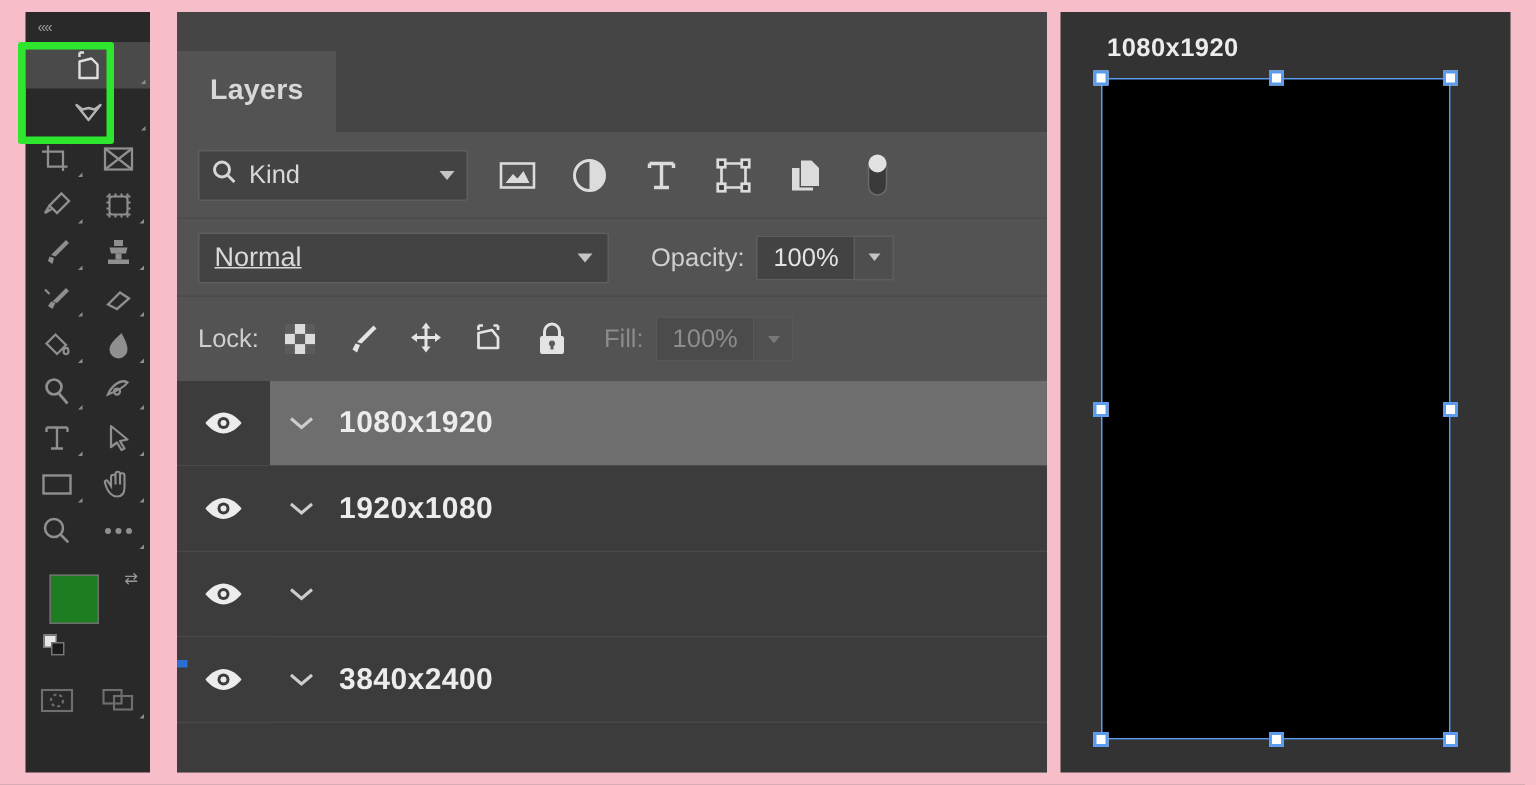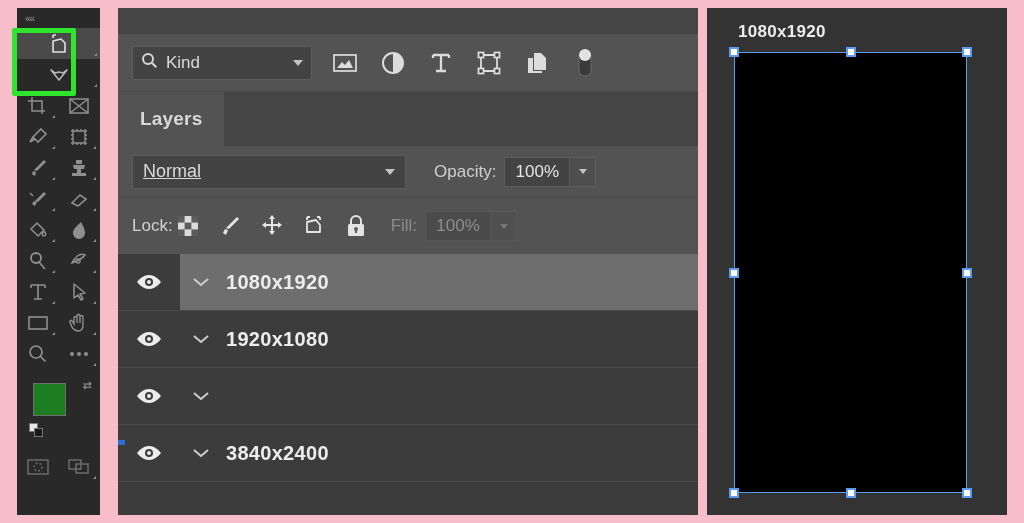--- a/index.html
+++ b/index.html
@@ -175,21 +175,21 @@
     background: #4e4e4e; border:1px solid #5e5e5e; border-left:none;
     display:flex; align-items:center; justify-content:center;
   }
 
   #lock-row {
     height: 56px; background: #535353;
     display: flex; align-items: center;
     padding: 0 14px;
     flex: 0 0 auto;
   }
-  .lock-label { color:#d0d0d0; font-size:17px; margin-right:2px; }
+  .lock-label { color:#d0d0d0; font-size:17px; margin-right:14px; }
   .lock-btns { display:flex; align-items:center; gap:16px; }
   .lk { width:26px; height:26px; display:flex; align-items:center; justify-content:center; }
   .fill-label { color:#8b8b8b; font-size:17px; margin-left:22px; }
   #fill-field {
     margin-left: 8px;
     width: 66px; height: 30px;
     background: #4b4b4b; border: 1px solid #585858;
     display:flex; align-items:center; justify-content:center;
     color:#8d8d8d; font-size:17px;
   }
@@ -536,20 +536,25 @@
       </div>
     </div>
   </div>
 
   <div id="tool-highlight"></div>
 
   <div id="layers-panel">
 
     <div id="panel-topbar"></div>
 
+    <div id="tabbar">
+      <div class="tab">Layers</div>
+      <div class="tab-rest"></div>
+    </div>
+
     <div id="filter-row">
       <div id="kind-select">
         <span>
           <svg width="17" height="17" viewBox="0 0 17 17">
               <g fill="none" stroke="#d6d6d6" stroke-width="2">
             <circle cx="7" cy="7" r="5"></circle>
                 <path d="M10.8 10.8l4.5 4.5"></path>
               </g>
             </svg>
         </span>
@@ -598,25 +603,20 @@
               </g>
             </svg>
         </div>
         <div class="fi">
           <svg width="20" height="34" viewBox="0 0 20 34">
             <rect x="4" y="4" width="12" height="26" rx="6" fill="#3a3a3a" stroke="#6a6a6a" stroke-width="1"></rect>
             <circle cx="10" cy="9" r="6" fill="#e2e2e2"></circle>
             </svg>
         </div>
       </div>
-    </div>
-
-    <div id="tabbar">
-      <div class="tab">Layers</div>
-      <div class="tab-rest"></div>
     </div>
 
     <div id="blend-row">
       <div id="blend-select">
         <span class="blend-label">Normal</span>
         <span class="chev"></span>
       </div>
       <span class="opacity-label">Opacity:</span>
       <div id="opacity-field">100%</div>
       <div id="opacity-stepper">

